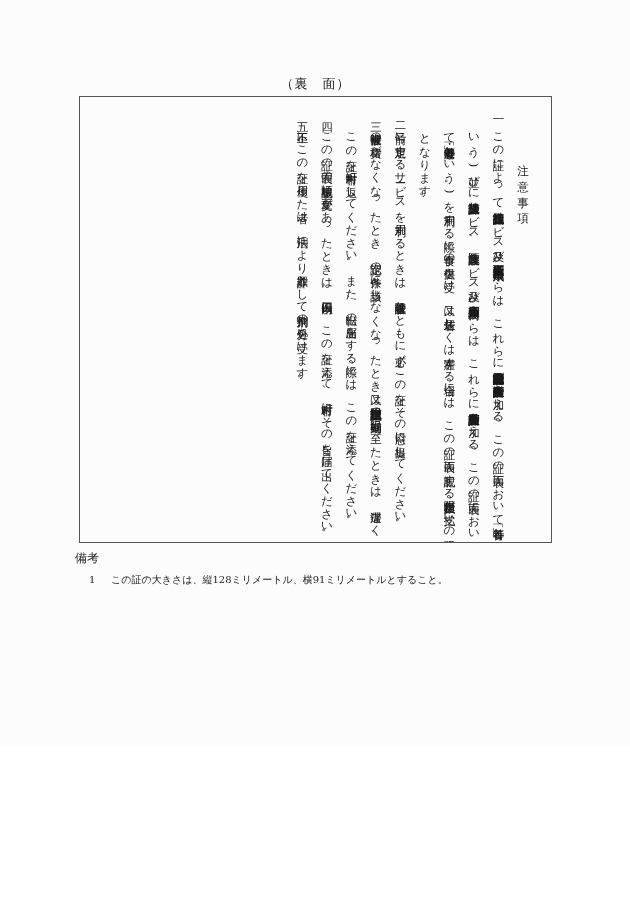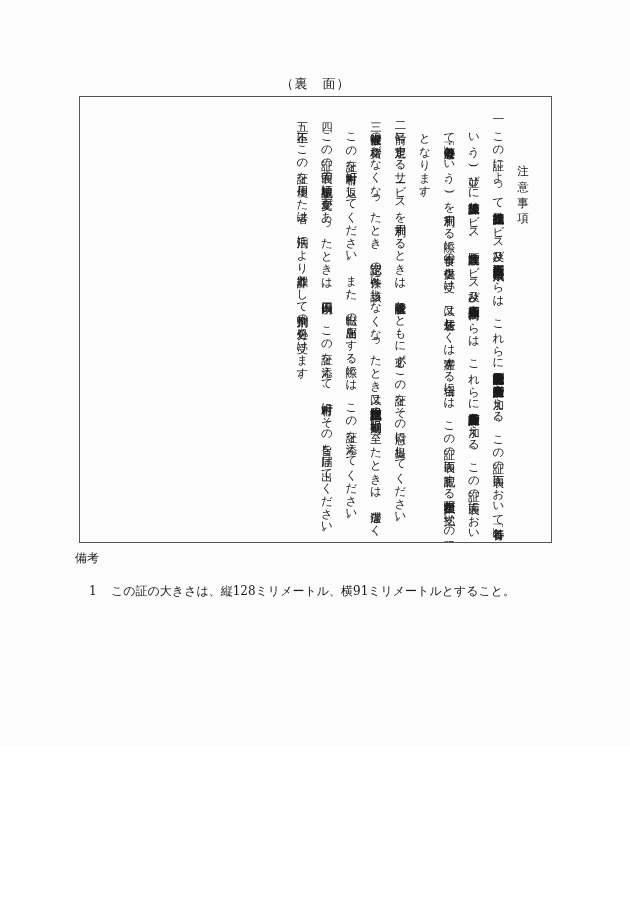--- a/index.html
+++ b/index.html
@@ -65,23 +65,23 @@
 
   
   .remarks {
     position: absolute;
     left: 75px;
     top: 550px;
     font-size: 12px;
     line-height: 16px;
   }
   .remarks-item {
-    margin-top: 17px;
+    margin-top: 6px;
     margin-left: 14px;
-    font-size: 12px;
+    font-size: 10px;
   }
   .rnum {
     display: inline-block;
     width: 22px;
   }
 </style>
 </head>
 <body>
 
 <div class="page">

